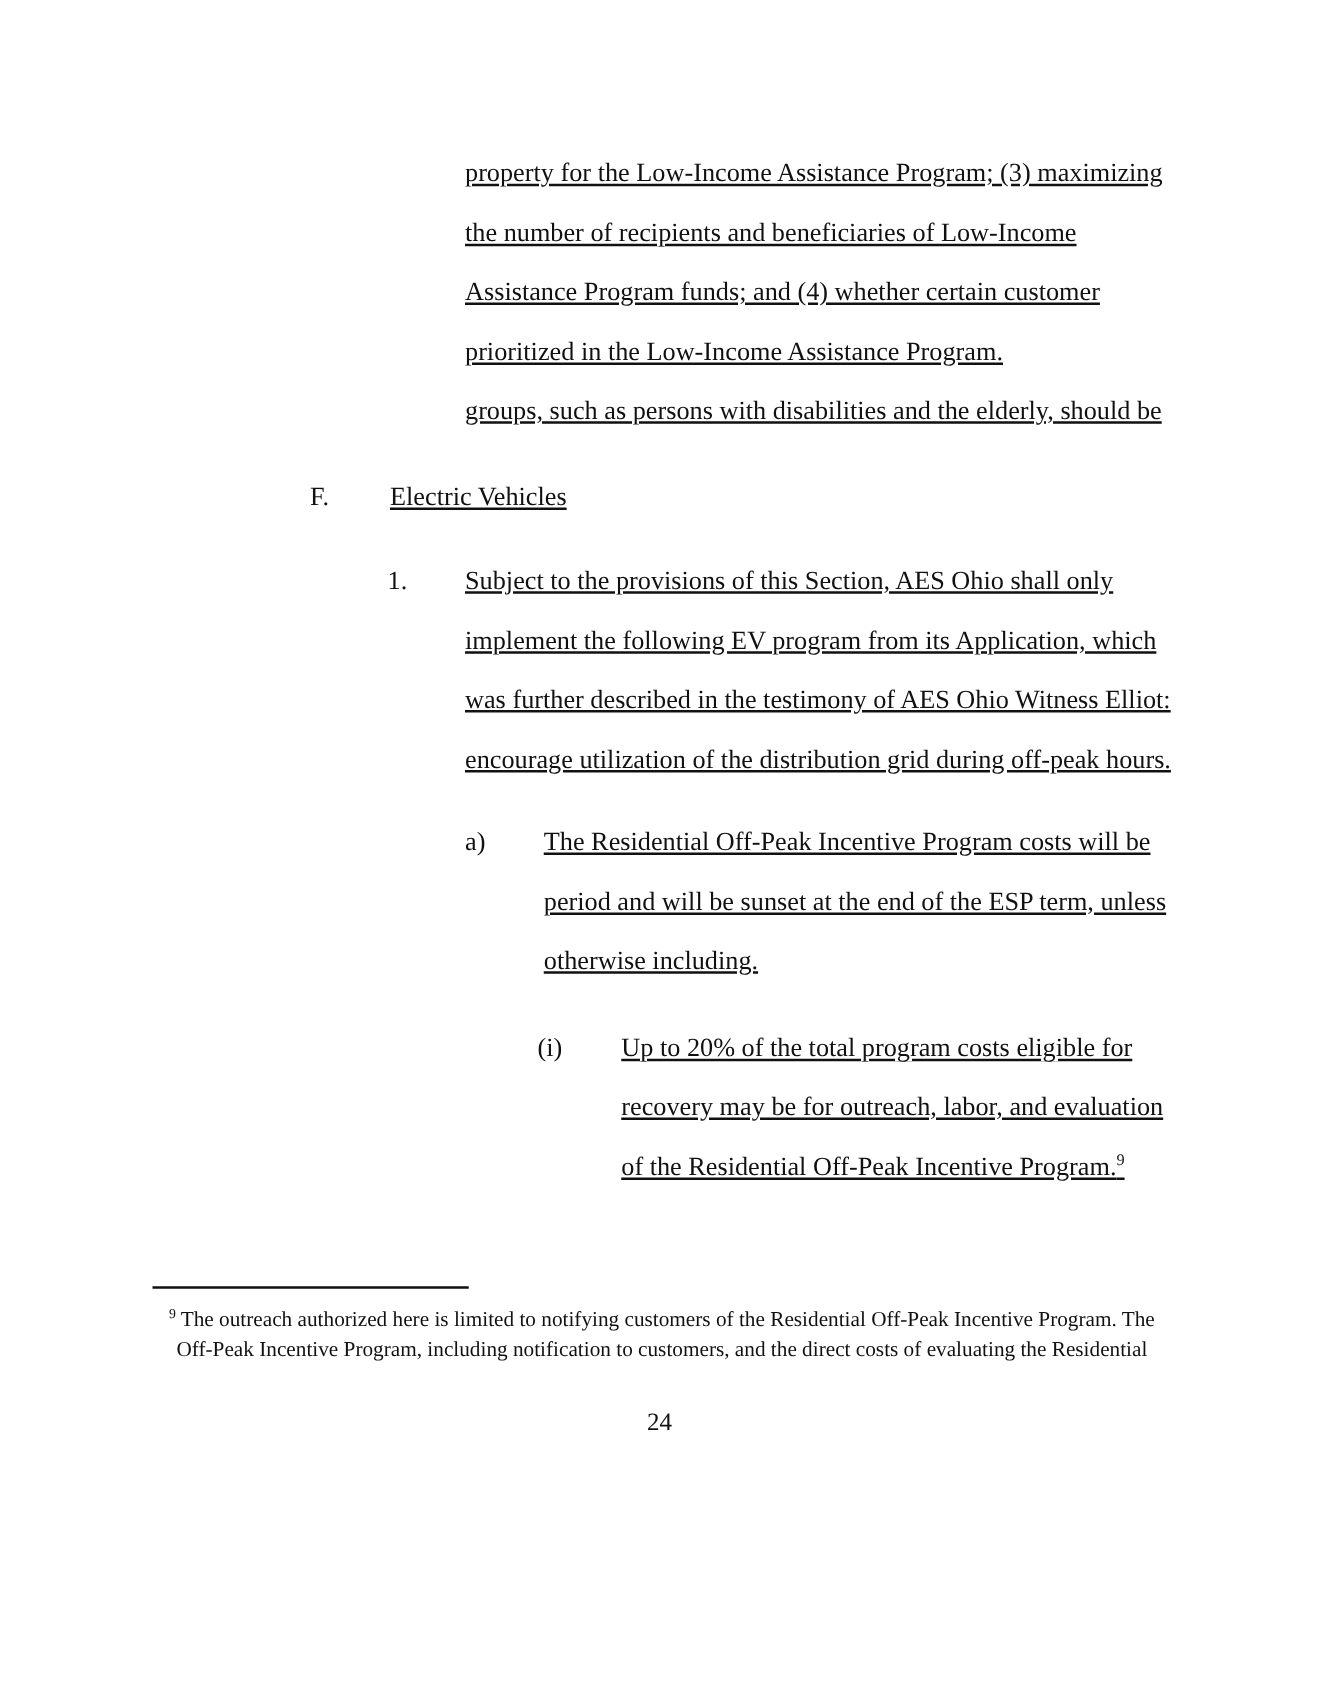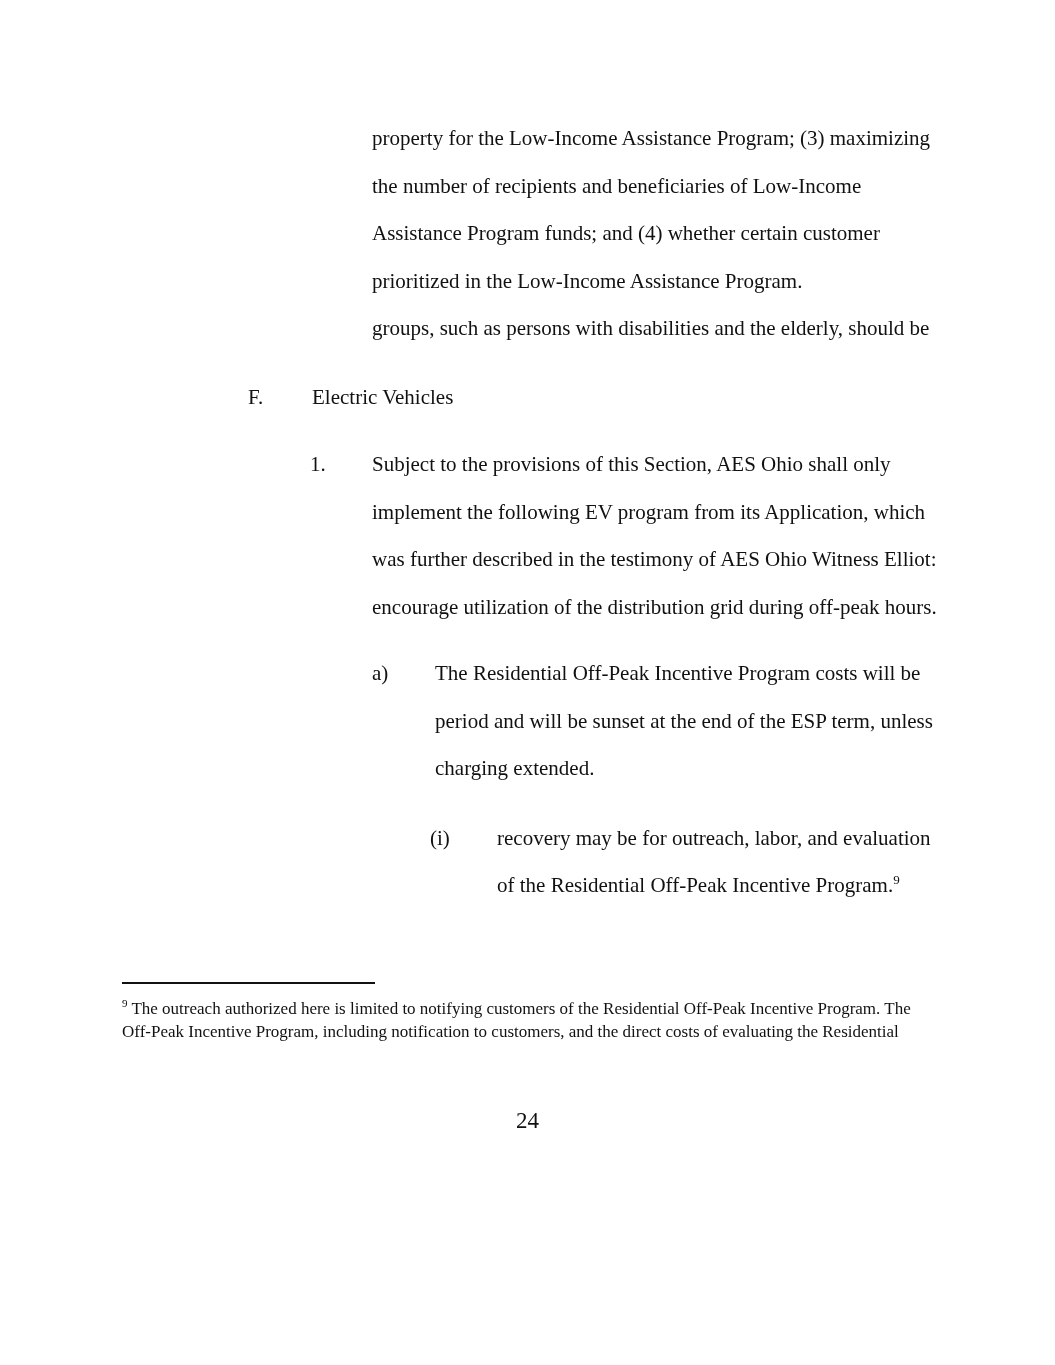--- a/index.html
+++ b/index.html
@@ -13,21 +13,21 @@
     overflow: hidden;
   }
   .content { padding-top: 115px; }
 
   .para {
     position: relative;
     font-size: 21px;
     line-height: 47.5px;
     white-space: nowrap;
   }
-  .para .line { white-space: nowrap; }
+  .para .line { white-space: nowrap; text-decoration: underline; }
 
   .marker {
     position: absolute;
     top: 0;
     line-height: 47.5px;
   }
 
   .intro          { margin-left: 372px; }
 
   .heading        { margin-top: 21px; margin-left: 312px; }
@@ -56,28 +56,28 @@
     border-top: 2px solid #111111;
   }
 
   .footnote {
     margin-top: 13px;
     margin-left: 122px;
     width: 815px;
     font-size: 17px;
     line-height: 23.7px;
   }
-  .footnote .fline { white-space: nowrap; }
+  .footnote .fline { white-space: nowrap; text-align: center; }
   .footnote sup.fn-ref { font-size: 11px; }
 
   .page-number {
-    margin-top: 64px;
+    margin-top: 35px;
     width: 100%;
     text-align: center;
-    font-size: 23px;
+    font-size: 20px;
     line-height: 25px;
   }
 </style>
 </head>
 <body>
 
 <div class="content">
 
   <div class="para intro">
     <div class="line">property for the Low-Income Assistance Program; (3) maximizing</div>
@@ -97,25 +97,26 @@
     <div class="line">Subject to the provisions of this Section, AES Ohio shall only</div>
     <div class="line">implement the following EV program from its Application, which</div>
     <div class="line">was further described in the testimony of AES Ohio Witness Elliot:</div>
     <div class="line">encourage utilization of the distribution grid during off-peak hours.</div>
   </div>
 
   <div class="para item-a">
     <span class="marker">a)</span>
     <div class="line">The Residential Off-Peak Incentive Program costs will be</div>
     <div class="line">period and will be sunset at the end of the ESP term, unless</div>
-    <div class="line">charging extended.</div>
+    <div class="line">otherwise including.</div>
   </div>
 
   <div class="para item-i">
     <span class="marker">(i)</span>
+    <div class="line">Up to 20% of the total program costs eligible for</div>
     <div class="line">recovery may be for outreach, labor, and evaluation</div>
     <div class="line"><span>of the Residential Off-Peak Incentive Program.</span><sup class="fn-ref">9</sup></div>
   </div>
 
   <hr class="footnote-rule">
 
   <div class="footnote">
     <div class="fline"><sup class="fn-ref">9</sup><span> The outreach authorized here is limited to notifying customers of the Residential Off-Peak Incentive Program. The</span></div>
     <div class="fline">Off-Peak Incentive Program, including notification to customers, and the direct costs of evaluating the Residential</div>
   </div>

